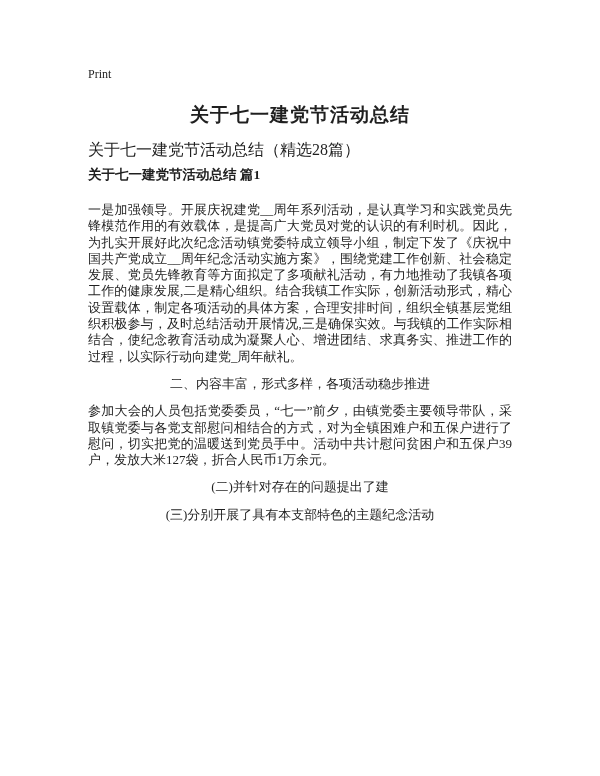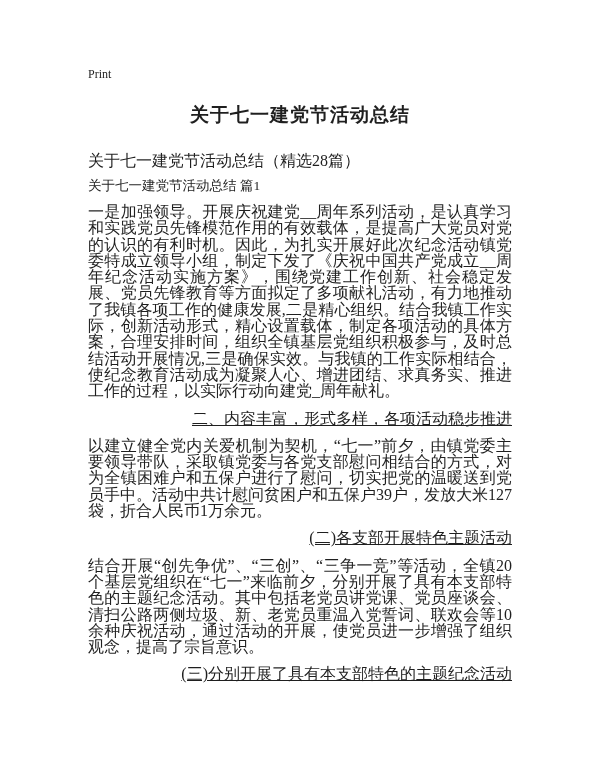--- a/index.html
+++ b/index.html
@@ -24,66 +24,64 @@
     color: #1f1f1f;
     text-decoration: none;
     cursor: pointer;
     margin: 0 0 23px 0;
   }
   .doc-title {
     font-size: 19px;
     line-height: 21px;
     font-weight: bold;
     text-align: center;
-    margin: 0 0 28px 0;
+    margin: 0 0 17px 0;
     letter-spacing: 1px;
   }
   .doc-subtitle {
     font-size: 16px;
     line-height: 15px;
     margin: 0 0 10px 0;
   }
   .article-heading {
     font-size: 13.5px;
     line-height: 15px;
-    font-weight: normal;
-    margin: 0 0 11px 0;
+    font-weight: bold;
+    margin: 0 0 20px 0;
   }
   .block {
-    font-size: 16px;
+    font-size: 13px;
     line-height: 16.3px;
     margin: 0 0 11px 0;
     text-align: justify;
     word-break: break-all;
   }
   .block.heading {
-    text-align: right;
-    text-decoration: underline;
+    text-align: center;
   }
 </style>
 </head>
 <body>
 
 <div class="page">
 
   <a class="print-link">Print</a>
 
   <h1 class="doc-title">关于七一建党节活动总结</h1>
 
   <p class="doc-subtitle">关于七一建党节活动总结（精选28篇）</p>
 
   <h2 class="article-heading">关于七一建党节活动总结 篇1</h2>
 
   <p class="block paragraph">一是加强领导。开展庆祝建党__周年系列活动，是认真学习和实践党员先锋模范作用的有效载体，是提高广大党员对党的认识的有利时机。因此，为扎实开展好此次纪念活动镇党委特成立领导小组，制定下发了《庆祝中国共产党成立__周年纪念活动实施方案》，围绕党建工作创新、社会稳定发展、党员先锋教育等方面拟定了多项献礼活动，有力地推动了我镇各项工作的健康发展,二是精心组织。结合我镇工作实际，创新活动形式，精心设置载体，制定各项活动的具体方案，合理安排时间，组织全镇基层党组织积极参与，及时总结活动开展情况,三是确保实效。与我镇的工作实际相结合，使纪念教育活动成为凝聚人心、增进团结、求真务实、推进工作的过程，以实际行动向建党_周年献礼。</p>
 
   <p class="block heading">二、内容丰富，形式多样，各项活动稳步推进</p>
 
 
-  <p class="block paragraph">以建立健全党内关爱机制为契机，“七一”前夕，由镇党委主要领导带队，采取镇党委与各党支部慰问相结合的方式，对为全镇困难户和五保户进行了慰问，切实把党的温暖送到党员手中。活动中共计慰问贫困户和五保户39户，发放大米127袋，折合人民币1万余元。</p>
+  <p class="block paragraph">参加大会的人员包括党委委员，“七一”前夕，由镇党委主要领导带队，采取镇党委与各党支部慰问相结合的方式，对为全镇困难户和五保户进行了慰问，切实把党的温暖送到党员手中。活动中共计慰问贫困户和五保户39户，发放大米127袋，折合人民币1万余元。</p>
 
-  <p class="block heading">(二)各支部开展特色主题活动</p>
+  <p class="block heading">(二)并针对存在的问题提出了建</p>
 
-  <p class="block paragraph">结合开展“创先争优”、“三创”、“三争一竞”等活动，全镇20个基层党组织在“七一”来临前夕，分别开展了具有本支部特色的主题纪念活动。其中包括老党员讲党课、党员座谈会、清扫公路两侧垃圾、新、老党员重温入党誓词、联欢会等10余种庆祝活动，通过活动的开展，使党员进一步增强了组织观念，提高了宗旨意识。</p>
 
   <p class="block heading">(三)分别开展了具有本支部特色的主题纪念活动</p>
 
 
 </div>
 
 </body></html>

